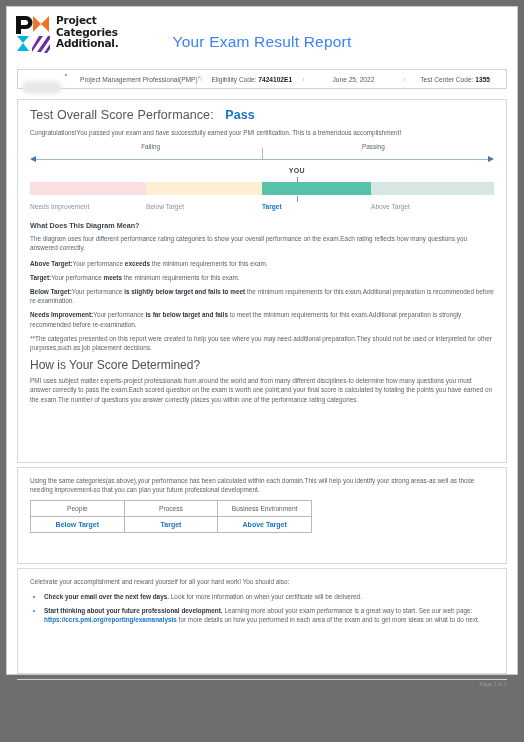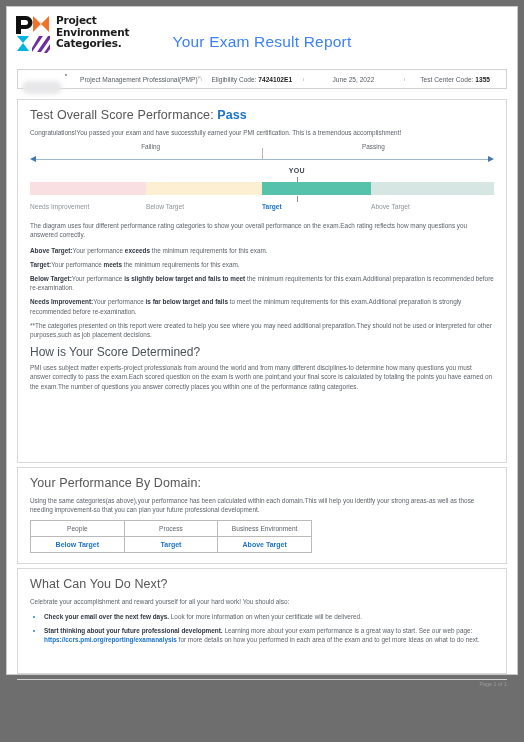--- a/index.html
+++ b/index.html
@@ -134,20 +134,21 @@
   .card-title {
     font-size: 12.5px;
     color: #565656;
     font-weight: 400;
     margin: 0 0 6px 0;
     letter-spacing: 0.1px;
   }
   .card-title .pass {
     color: #1a73c8;
     font-weight: bold;
+    margin-left: 8px;
   }
   p.body {
     font-size: 6.4px;
     line-height: 9.2px;
     color: #5d626a;
     margin: 0 0 6px 0;
   }
   .h-sub {
     font-size: 7.2px;
     font-weight: bold;
@@ -348,22 +349,22 @@
               <polygon points="34,66 48,42 56,42 34,74"></polygon>
               <polygon points="44,74 66,42 74,42 52,74"></polygon>
               <polygon points="58,76 74,52 78,58 64,76"></polygon>
             </g>
             <rect x="70" y="42" width="10" height="34" fill="#ffffff"></rect>
           </g>
         </svg>
       </div>
       <div class="logo-text">
         <div>Project</div>
-        <div>Environment</div>
-        <div>Categories.</div>
+        <div>Categories</div>
+        <div>Additional.</div>
       </div>
     </div>
     <div class="report-title">Your Exam Result Report</div>
   </div>
 
   <div class="info-strip">
     <div class="redacted">
       <div class="redacted-blob"></div>
       <div class="redacted-dot"></div>
     </div>
@@ -413,56 +414,55 @@
           <div class="seg" style="width: 26.5%; background: rgb(214, 230, 227);"></div>
         </div>
       <div class="bar-labels" id="bar-labels">
           <span class="bar-label" style="left: 0%;">Needs Improvement</span>
           <span class="bar-label" style="left: 25%;">Below Target</span>
           <span class="bar-label current" style="left: 50%;">Target</span>
           <span class="bar-label" style="left: 73.5%;">Above Target</span>
         </div>
     </div>
 
+    <div class="h-sub">What Does This Diagram Mean?</div>
     <p class="body">The diagram uses four different performance rating categories to show your overall performance on the exam.Each rating reflects how many questions you answered correctly.</p>
 
     <div id="category-list">
         <p class="cat-line"><b>Above Target:</b>Your performance <b>exceeds</b> the minimum requirements for this exam.</p>
         <p class="cat-line"><b>Target:</b>Your performance <b>meets</b> the minimum requirements for this exam.</p>
         <p class="cat-line"><b>Below Target:</b>Your performance <b>is slightly below target and fails to meet</b> the minimum requirements for this exam.Additional preparation is recommended before re-examination.</p>
         <p class="cat-line"><b>Needs Improvement:</b>Your performance <b>is far below target and fails</b> to meet the minimum requirements for this exam.Additional preparation is strongly recommended before re-examination.</p>
       </div>
 
     <p class="body">**The categories presented on this report were created to help you see where you may need additional preparation.They should not be used or interpreted for other purposes,such as job placement decisions.</p>
 
     <div class="h-sub2">How is Your Score Determined?</div>
     <p class="body">PMI uses subject matter experts-project professionals from around the world and from many different disciplines-to determine how many questions you must answer correctly to pass the exam.Each scored question on the exam is worth one point;and your final score is calculated by totaling the points you have earned on the exam.The number of questions you answer correctly places you within one of the performance rating categories.</p>
   </div>
 
   <div class="card" id="card-domain">
-    <h2 class="card-title">Your Performance By Domain:</h2>
     <p class="body">Using the same categories(as above),your performance has been calculated within each domain.This will help you identify your strong areas-as well as those needing improvement-so that you can plan your future professional development.</p>
     <table class="domain-table">
       <tbody>
         <tr class="headers" id="domain-headers">
             <td>People</td>
             <td>Process</td>
             <td>Business Environment</td>
           </tr>
         <tr class="values" id="domain-values">
             <td>Below Target</td>
             <td>Target</td>
             <td>Above Target</td>
           </tr>
       </tbody>
     </table>
   </div>
 
   <div class="card" id="card-next">
-    <h2 class="card-title">What Can You Do Next?</h2>
     <p class="body">Celebrate your accomplishment and reward yourself for all your hard work! You should also:</p>
     <ul class="next-list" id="next-list">
         <li><b>Check your email over the next few days.</b> Look for more information on when your certificate will be delivered.</li>
         <li><b>Start thinking about your future professional development.</b> Learning more about your exam performance is a great way to start. See our web page: <span class="link">https://ccrs.pmi.org/reporting/examanalysis</span> for more details on how you performed in each area of the exam and to get more ideas on what to do next.</li>
       </ul>
   </div>
 
   <div class="footer-rule"></div>
   <div class="footer-text">Page 1 of 1</div>
 

